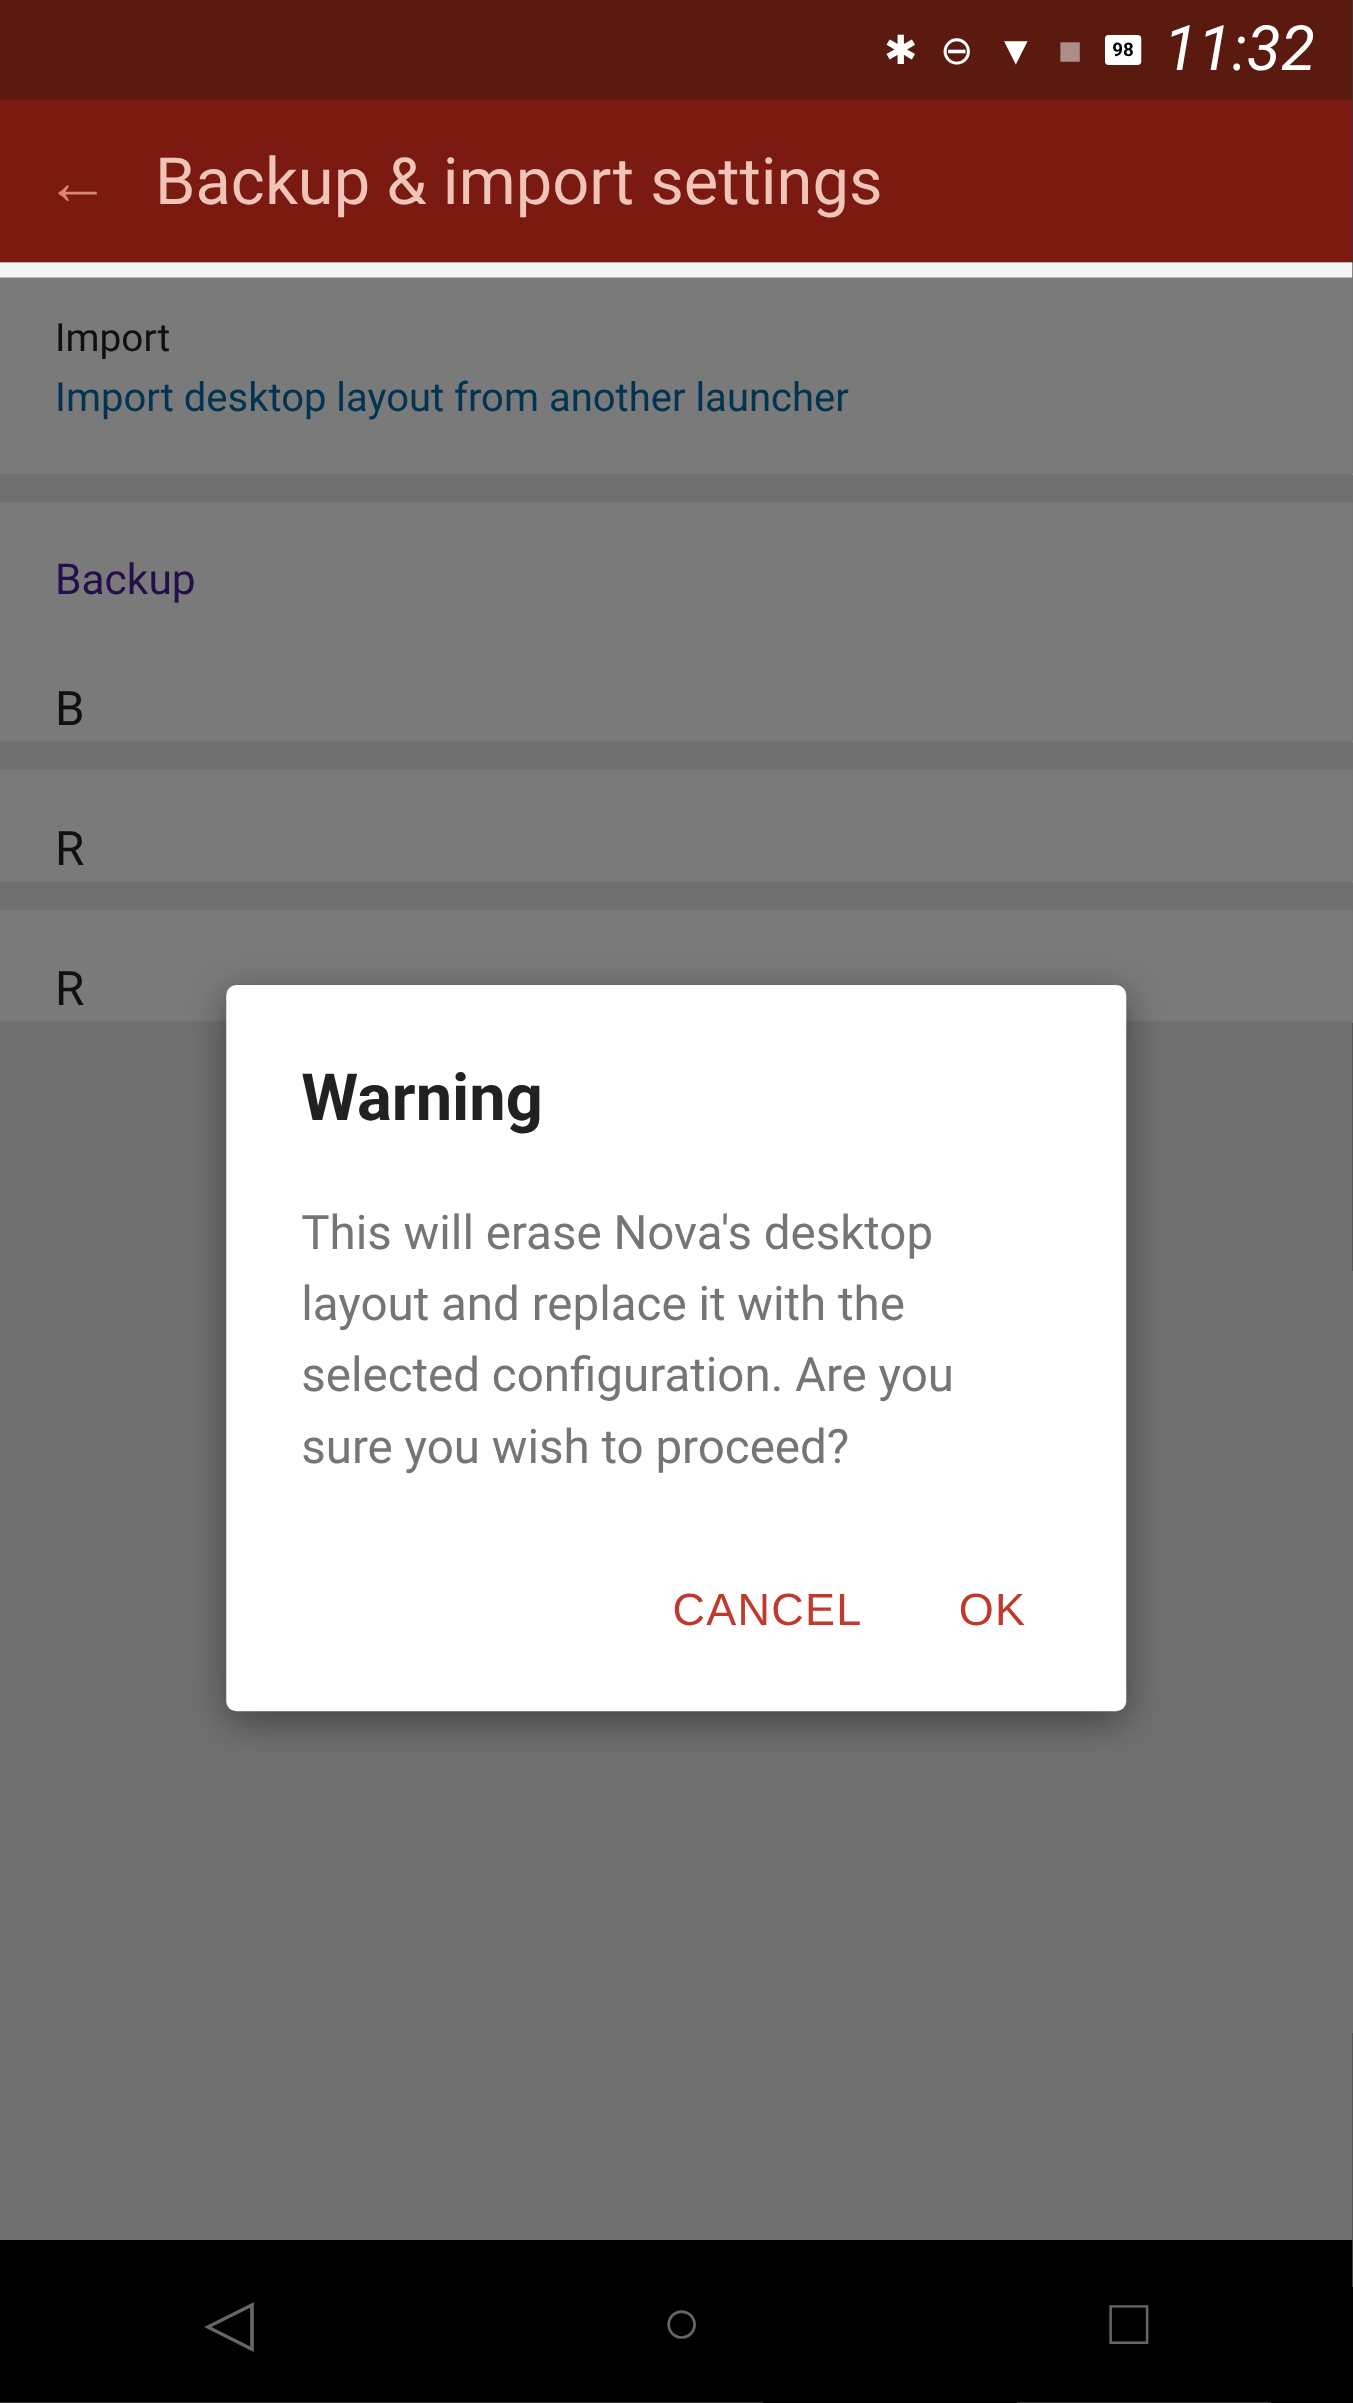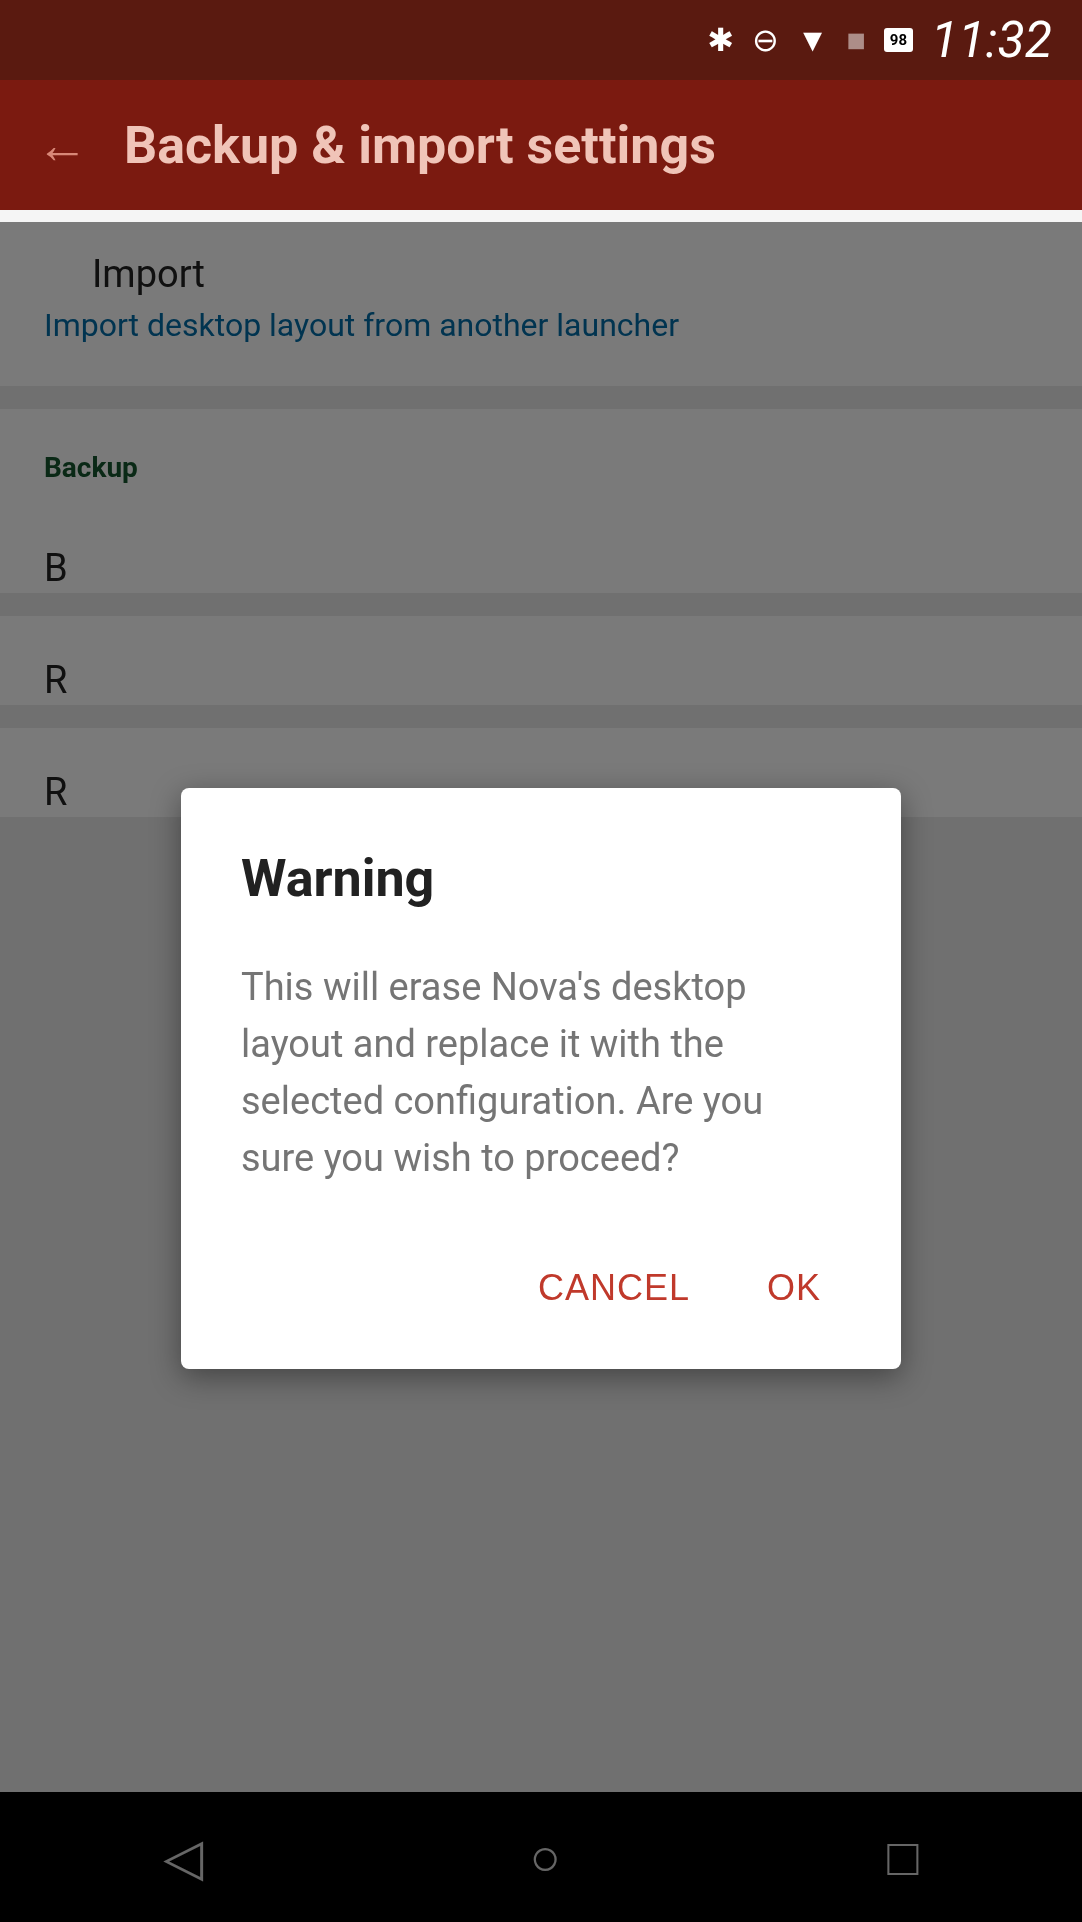--- a/index.html
+++ b/index.html
@@ -69,51 +69,50 @@
 
     .back-arrow {
       color: #d88878;
       font-size: 52px;
       cursor: pointer;
     }
 
     .app-bar-title {
       color: #f0c4b8;
       font-size: 52px;
-      font-weight: 700;
+      font-weight: 400;
     }
 
     .settings-item {
       padding: 42px 44px;
       background: #f5f5f5;
       border-bottom: 1px solid #e0e0e0;
     }
 
     .settings-item-title {
-      font-size: 38px;
+      font-size: 31px;
       color: #212121;
       font-weight: 400;
       margin-bottom: 10px;
-      margin-left: 48px;
     }
 
     .settings-item-subtitle {
       font-size: 32px;
       color: #0369a1;
     }
 
     .section-header {
       padding: 42px 44px 20px;
       background: #f5f5f5;
     }
 
     .section-title {
-      font-size: 28px;
-      color: #14532d;
-      font-weight: 700;
+      font-size: 34px;
+      color: #4c1d95;
+      font-weight: 400;
     }
 
     
     .overlay {
       position: absolute;
       top: 12px;
       left: 0;
       width: 100%;
       height: 100%;
       background: rgba(0,0,0,0.5);

